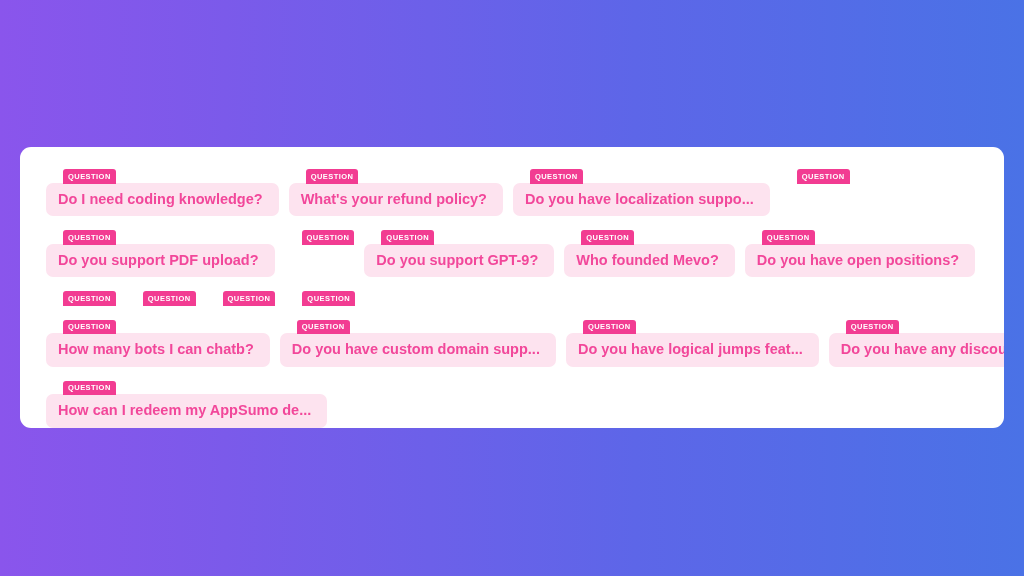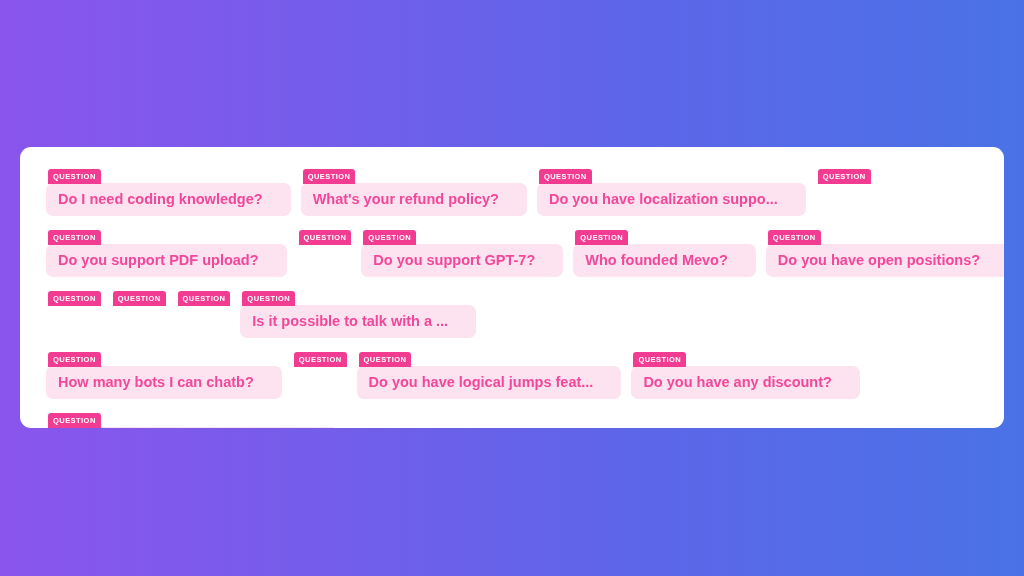--- a/index.html
+++ b/index.html
@@ -66,34 +66,34 @@
   .chip-badge {
     display: inline-block;
     background: #f23c92;
     color: #ffffff;
     font-size: 7.5px;
     font-weight: bold;
     letter-spacing: 0.45px;
     line-height: 1;
     padding: 3.5px 5px 3.5px 5px;
     border-radius: 3px 3px 0 0;
-    margin-left: 2px;
+    margin-left: 17px;
     position: relative;
     z-index: 2;
     text-transform: uppercase;
     white-space: nowrap;
   }
 
   .chip-body {
     background: #fde3ef;
     color: #f2479a;
     font-size: 14.5px;
     font-weight: bold;
     line-height: 1;
-    padding: 9px 28px 10px 12px;
+    padding: 9px 16px 10px 12px;
     border-radius: 7px;
     margin-top: -1px;
     white-space: nowrap;
     position: relative;
     z-index: 1;
     max-width: 100%;
     overflow: hidden;
     text-overflow: ellipsis;
     text-align: center;
   }
@@ -125,21 +125,21 @@
         <div class="chip-row">
           <div class="chip">
             <span class="chip-badge">QUESTION</span>
             <div class="chip-body">Do you support PDF upload?</div>
           </div>
           <div class="chip">
             <span class="chip-badge">QUESTION</span>
           </div>
           <div class="chip">
             <span class="chip-badge">QUESTION</span>
-            <div class="chip-body">Do you support GPT-7?</div>
+            <div class="chip-body">Do you support GPT-9?</div>
           </div>
           <div class="chip">
             <span class="chip-badge">QUESTION</span>
             <div class="chip-body">Who founded Mevo?</div>
           </div>
           <div class="chip">
             <span class="chip-badge">QUESTION</span>
             <div class="chip-body">Do you have open positions?</div>
           </div>
         </div>
@@ -148,30 +148,30 @@
             <span class="chip-badge">QUESTION</span>
           </div>
           <div class="chip">
             <span class="chip-badge">QUESTION</span>
           </div>
           <div class="chip">
             <span class="chip-badge">QUESTION</span>
           </div>
           <div class="chip">
             <span class="chip-badge">QUESTION</span>
-            <div class="chip-body">Is it possible to talk with a ...</div>
           </div>
         </div>
         <div class="chip-row">
           <div class="chip">
             <span class="chip-badge">QUESTION</span>
             <div class="chip-body">How many bots I can chatb?</div>
           </div>
           <div class="chip">
             <span class="chip-badge">QUESTION</span>
+            <div class="chip-body">Do you have custom domain supp...</div>
           </div>
           <div class="chip">
             <span class="chip-badge">QUESTION</span>
             <div class="chip-body">Do you have logical jumps feat...</div>
           </div>
           <div class="chip">
             <span class="chip-badge">QUESTION</span>
             <div class="chip-body">Do you have any discount?</div>
           </div>
         </div>

